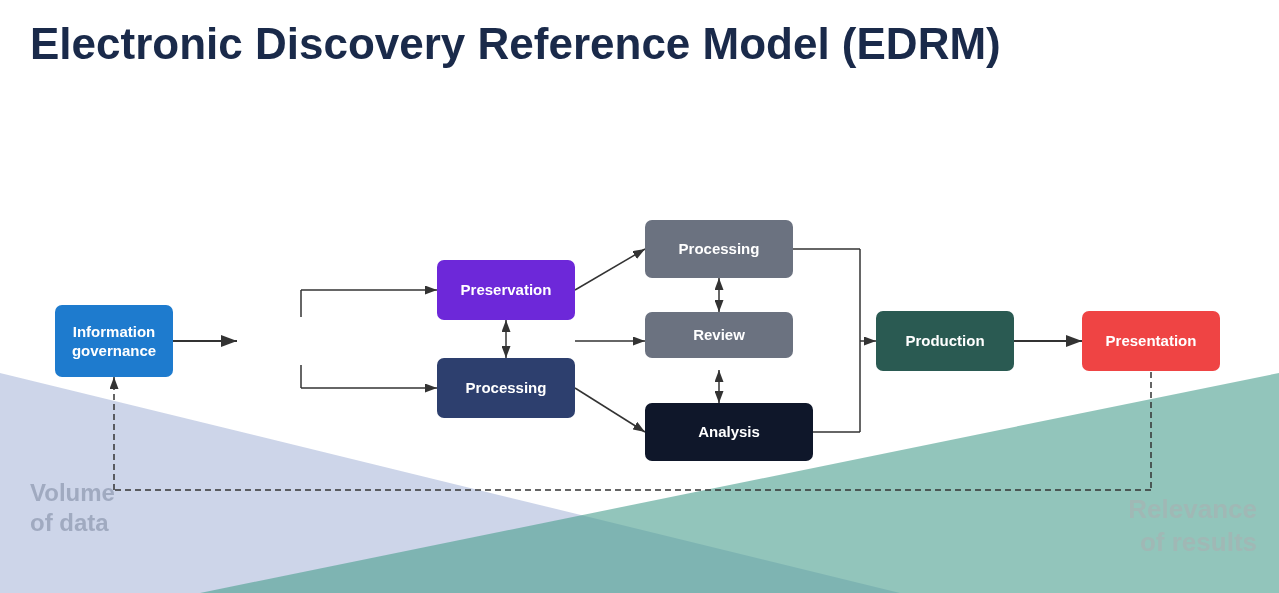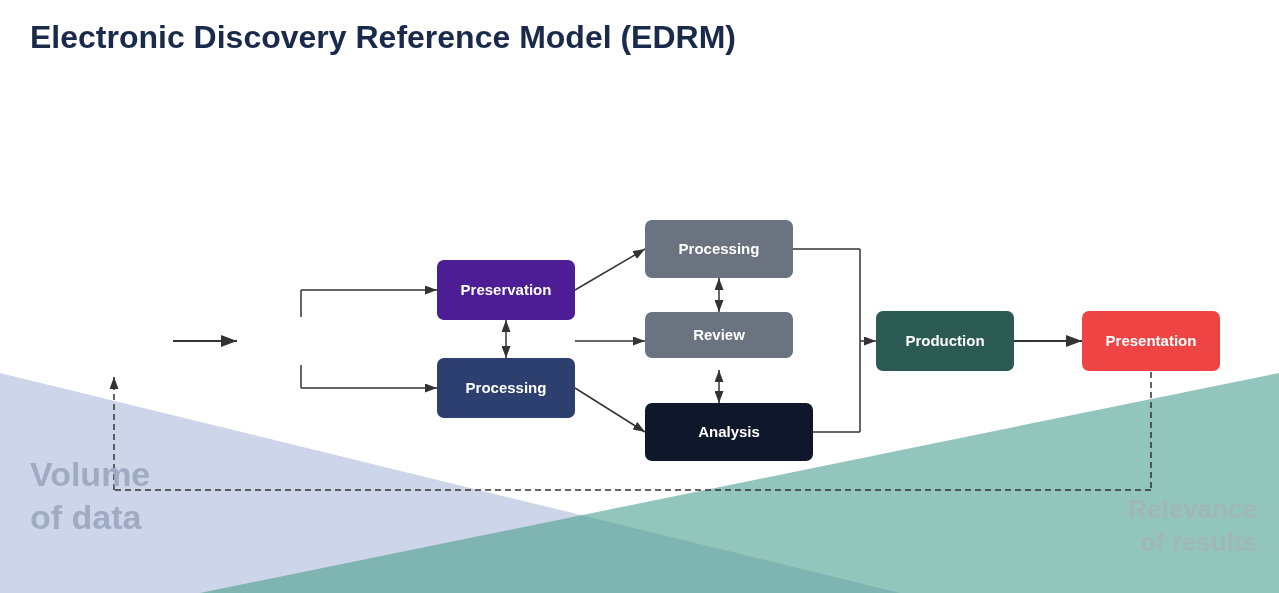--- a/index.html
+++ b/index.html
@@ -15,21 +15,21 @@
 
     .container {
       width: 1279px;
       height: 593px;
       background: #fff;
       position: relative;
       padding: 18px 30px 0 30px;
     }
 
     .title {
-      font-size: 32px;
+      font-size: 44px;
       font-weight: 700;
       color: #1a2a4a;
       margin-bottom: 30px;
       line-height: 1.2;
     }
 
     
     .bg-triangles {
       position: absolute;
       bottom: 0;
@@ -74,21 +74,21 @@
 
     .box-identification {
       background: #253668;
       width: 128px;
       height: 60px;
       top: 211px;
       left: 237px;
     }
 
     .box-preservation {
-      background: #4c1d95;
+      background: #6d28d9;
       width: 138px;
       height: 60px;
       top: 160px;
       left: 437px;
     }
 
     .box-collection {
       background: #2d3f6e;
       width: 138px;
       height: 60px;
@@ -134,21 +134,21 @@
       height: 60px;
       top: 211px;
       left: 1082px;
     }
 
     
     .label-volume {
       position: absolute;
       bottom: 55px;
       left: 30px;
-      font-size: 34px;
+      font-size: 24px;
       font-weight: 600;
       color: #a0aac0;
       line-height: 1.25;
       z-index: 5;
     }
 
     .label-relevance {
       position: absolute;
       bottom: 35px;
       right: 22px;
@@ -227,20 +227,21 @@
       <line x1="860" y1="149" x2="860" y2="332" stroke="#333" stroke-width="1.5"></line>
       <line x1="860" y1="241" x2="876" y2="241" stroke="#333" stroke-width="1.5" marker-end="url(#arrowhead)"></line>
 
       <line x1="1014" y1="241" x2="1082" y2="241" stroke="#333" stroke-width="2" marker-end="url(#arrowhead)"></line>
 
       <line x1="1151" y1="272" x2="1151" y2="390" stroke="#333" stroke-width="1.5" stroke-dasharray="6,4"></line>
       <line x1="1151" y1="390" x2="114" y2="390" stroke="#333" stroke-width="1.5" stroke-dasharray="6,4"></line>
       <line x1="114" y1="390" x2="114" y2="277" stroke="#333" stroke-width="1.5" stroke-dasharray="6,4" marker-end="url(#arrowhead)"></line>
     </svg>
 
+    <div class="box box-info-gov">Information governance</div>
     <div class="box box-preservation">Preservation</div>
     <div class="box box-collection">Processing</div>
     <div class="box box-processing">Processing</div>
     <div class="box box-review">Review</div>
     <div class="box box-analysis">Analysis</div>
     <div class="box box-production">Production</div>
     <div class="box box-presentation">Presentation</div>
 
   </div>
 

